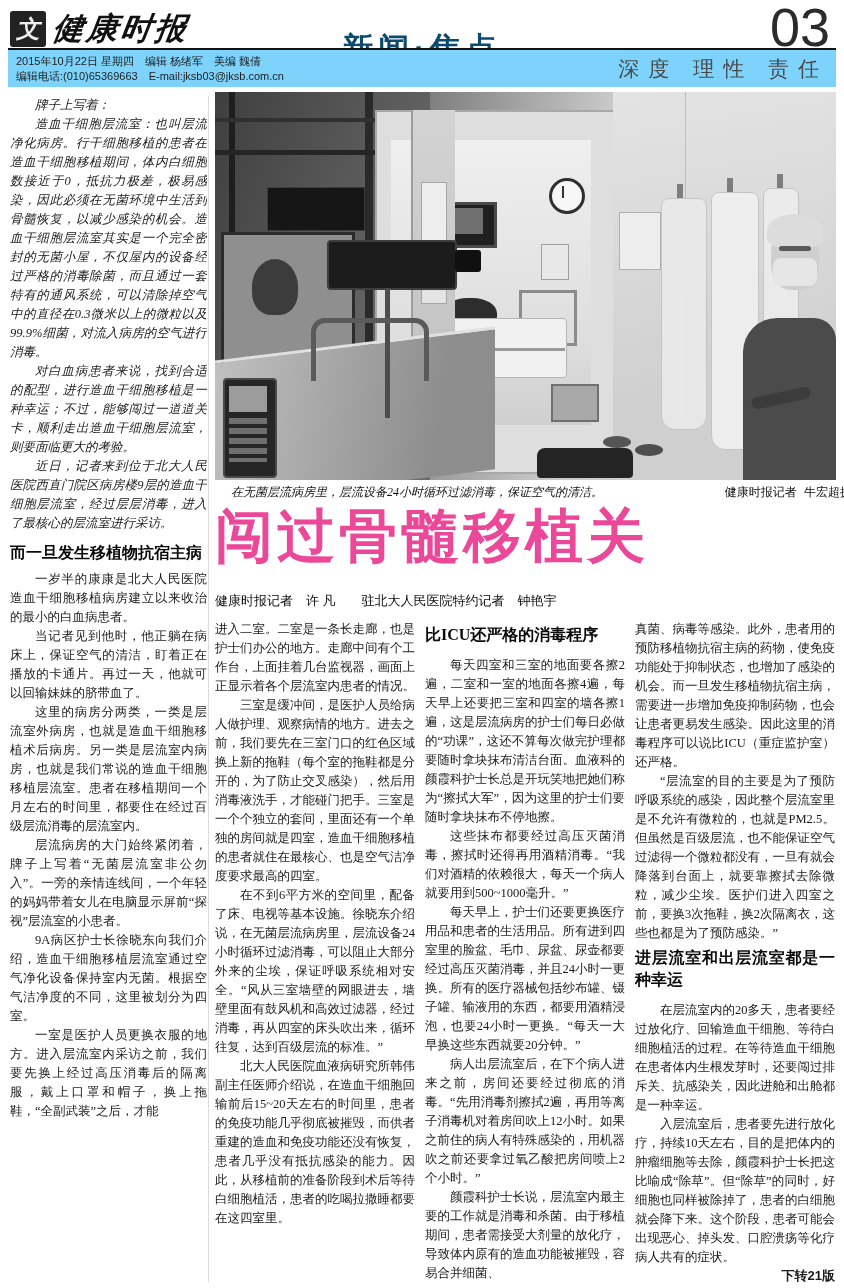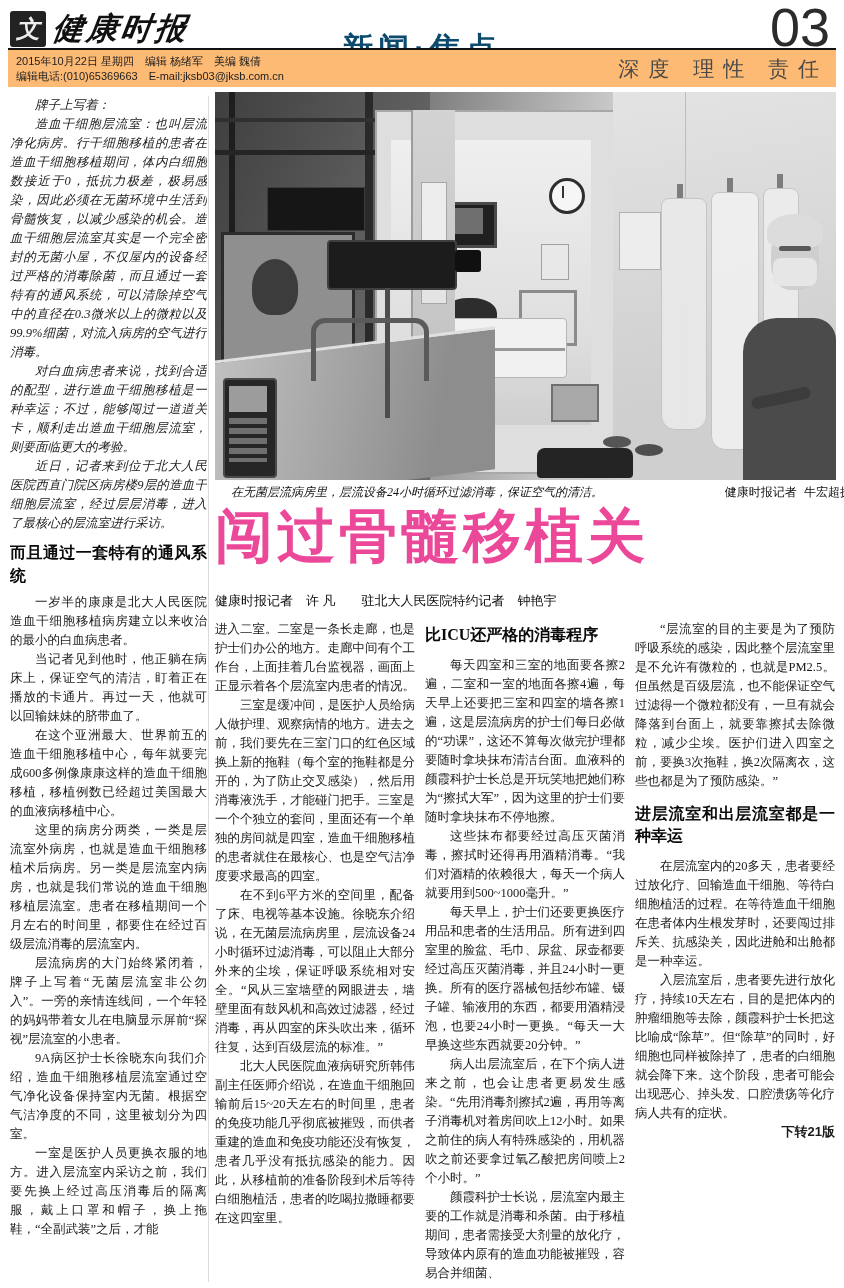--- a/index.html
+++ b/index.html
@@ -9,21 +9,21 @@
   
   .header-logo{position:absolute;left:10px;top:8px;display:flex;align-items:center;gap:7px;}
   .logo-box{width:36px;height:36px;background:#222;color:#eee;display:flex;align-items:center;
             justify-content:center;font-size:24px;font-weight:bold;font-style:italic;border-radius:3px;}
   .logo-name{font-size:31px;font-weight:bold;font-style:italic;letter-spacing:3px;transform:skewX(-8deg);color:#111;}
   .section-title{position:absolute;top:28px;left:0;right:0;text-align:center;
                  font-family:"Liberation Sans","DejaVu Sans",sans-serif;font-weight:900;font-size:31px;letter-spacing:5px;color:#0c4a6e;}
   .page-number{position:absolute;right:14px;top:-4px;font-family:"Liberation Sans",sans-serif;
                font-size:54px;font-weight:300;color:#2b2b2b;}
   .header-rule{position:absolute;left:8px;right:8px;top:48px;height:2px;background:#111;}
-  .meta-bar{position:absolute;left:8px;right:8px;top:50px;height:37px;background:#fdba74;
+  .meta-bar{position:absolute;left:8px;right:8px;top:50px;height:37px;background:#7dd3fc;
             display:flex;justify-content:space-between;align-items:center;padding:16px 8px;box-sizing:border-box;}
   .meta-left{font-family:"Liberation Sans",sans-serif;font-size:11px;line-height:15px;color:#222;}
   .slogan{font-family:"Liberation Sans",sans-serif;font-size:21px;color:#4a4a4a;letter-spacing:9px;white-space:nowrap;}
 
   
   .left-col{position:absolute;left:10px;top:96px;width:197px;height:1186px;overflow:hidden;text-align:justify;}
   .para{margin:0;text-indent:2em;font-size:12.5px;line-height:19px;}
   .noindent{text-indent:0;}
   .kaiti p{font-style:italic;}
   .left-subhead{font-family:"Liberation Sans",sans-serif;font-weight:900;font-size:16px;line-height:23px;
@@ -94,21 +94,21 @@
             letter-spacing:4px;color:#ec4899;font-family:"Liberation Serif",serif;}
   .byline{position:absolute;left:215px;top:592px;width:621px;font-family:"Liberation Sans",sans-serif;
           font-size:13px;color:#0d0d0d;}
 
   
   .cols{position:absolute;left:215px;top:620px;width:621px;height:662px;display:flex;gap:10px;}
   .col{width:200px;height:662px;overflow:hidden;text-align:justify;}
   .col .para{font-size:12.5px;line-height:19px;}
   .col-head{font-family:Liberation Serif, serif;font-weight:900;font-size:16px;line-height:22px;
             margin:4px 0 10px;color:#0a0a0a;}
-  .col-head.mid{margin-top:12px;}
+  .col-head.mid{margin-top:4px;}
   .continued{font-family:"Liberation Sans",sans-serif;font-weight:700;font-size:13px;text-align:right;margin:0;}
 </style>
 </head>
 <body>
 
 <div class="page">
 
   <div class="header-logo">
     <div class="logo-box">文</div>
     <div class="logo-name">健康时报</div>
@@ -125,25 +125,24 @@
     <div class="slogan">深度 理性 责任</div>
   </div>
 
   <div class="left-col">
     <div class="kaiti">
         <p class="para">牌子上写着：</p>
         <p class="para">造血干细胞层流室：也叫层流净化病房。行干细胞移植的患者在造血干细胞移植期间，体内白细胞数接近于0，抵抗力极差，极易感染，因此必须在无菌环境中生活到骨髓恢复，以减少感染的机会。造血干细胞层流室其实是一个完全密封的无菌小屋，不仅屋内的设备经过严格的消毒除菌，而且通过一套特有的通风系统，可以清除掉空气中的直径在0.3微米以上的微粒以及99.9%细菌，对流入病房的空气进行消毒。</p>
         <p class="para">对白血病患者来说，找到合适的配型，进行造血干细胞移植是一种幸运；不过，能够闯过一道道关卡，顺利走出造血干细胞层流室，则要面临更大的考验。</p>
         <p class="para">近日，记者来到位于北大人民医院西直门院区病房楼9层的造血干细胞层流室，经过层层消毒，进入了最核心的层流室进行采访。</p>
       </div>
-    <div class="left-subhead">而且通过一套特有的通风系统</div>
+    <div class="left-subhead">而一旦发生移植物抗宿主病</div>
     <div>
         <p class="para">一岁半的康康是北大人民医院造血干细胞移植病房建立以来收治的最小的白血病患者。</p>
         <p class="para">当记者见到他时，他正躺在病床上，保证空气的清洁，盯着正在播放的卡通片。再过一天，他就可以回输妹妹的脐带血了。</p>
-        <p class="para">在这个亚洲最大、世界前五的造血干细胞移植中心，每年就要完成600多例像康康这样的造血干细胞移植，移植例数已经超过美国最大的血液病移植中心。</p>
         <p class="para">这里的病房分两类，一类是层流室外病房，也就是造血干细胞移植术后病房。另一类是层流室内病房，也就是我们常说的造血干细胞移植层流室。患者在移植期间一个月左右的时间里，都要住在经过百级层流消毒的层流室内。</p>
         <p class="para">层流病房的大门始终紧闭着，牌子上写着“无菌层流室非公勿入”。一旁的亲情连线间，一个年轻的妈妈带着女儿在电脑显示屏前“探视”层流室的小患者。</p>
         <p class="para">9A病区护士长徐晓东向我们介绍，造血干细胞移植层流室通过空气净化设备保持室内无菌。根据空气洁净度的不同，这里被划分为四室。</p>
         <p class="para">一室是医护人员更换衣服的地方。进入层流室内采访之前，我们要先换上经过高压消毒后的隔离服，戴上口罩和帽子，换上拖鞋，“全副武装”之后，才能</p>
       </div>
   </div>
   <div class="divider-v"></div>
 
   <div class="photo">
     <div class="ph-left-dark"></div>
@@ -217,26 +216,27 @@
           <p class="para">在不到6平方米的空间里，配备了床、电视等基本设施。徐晓东介绍说，在无菌层流病房里，层流设备24小时循环过滤消毒，可以阻止大部分外来的尘埃，保证呼吸系统相对安全。“风从三室墙壁的网眼进去，墙壁里面有鼓风机和高效过滤器，经过消毒，再从四室的床头吹出来，循环往复，达到百级层流的标准。”</p>
           <p class="para">北大人民医院血液病研究所韩伟副主任医师介绍说，在造血干细胞回输前后15~20天左右的时间里，患者的免疫功能几乎彻底被摧毁，而供者重建的造血和免疫功能还没有恢复，患者几乎没有抵抗感染的能力。因此，从移植前的准备阶段到术后等待白细胞植活，患者的吃喝拉撒睡都要在这四室里。</p>
         </div>
     </div>
     <div class="col">
       <div class="col-head">比ICU还严格的消毒程序</div>
       <div>
           <p class="para">每天四室和三室的地面要各擦2遍，二室和一室的地面各擦4遍，每天早上还要把三室和四室的墙各擦1遍，这是层流病房的护士们每日必做的“功课”，这还不算每次做完护理都要随时拿块抹布清洁台面。血液科的颜霞科护士长总是开玩笑地把她们称为“擦拭大军”，因为这里的护士们要随时拿块抹布不停地擦。</p>
           <p class="para">这些抹布都要经过高压灭菌消毒，擦拭时还得再用酒精消毒。“我们对酒精的依赖很大，每天一个病人就要用到500~1000毫升。”</p>
           <p class="para">每天早上，护士们还要更换医疗用品和患者的生活用品。所有进到四室里的脸盆、毛巾、尿盆、尿壶都要经过高压灭菌消毒，并且24小时一更换。所有的医疗器械包括纱布罐、镊子罐、输液用的东西，都要用酒精浸泡，也要24小时一更换。“每天一大早换这些东西就要20分钟。”</p>
-          <p class="para">病人出层流室后，在下个病人进来之前，也会让患者更易发生感染。“先用消毒剂擦拭2遍，再用等离子消毒机对着房间吹上12小时。如果之前住的病人有特殊感染的，用机器吹之前还要拿过氧乙酸把房间喷上2个小时。”</p>
+          <p class="para">病人出层流室后，在下个病人进来之前，房间还要经过彻底的消毒。“先用消毒剂擦拭2遍，再用等离子消毒机对着房间吹上12小时。如果之前住的病人有特殊感染的，用机器吹之前还要拿过氧乙酸把房间喷上2个小时。”</p>
           <p class="para">颜霞科护士长说，层流室内最主要的工作就是消毒和杀菌。由于移植期间，患者需接受大剂量的放化疗，导致体内原有的造血功能被摧毁，容易合并细菌、</p>
         </div>
     </div>
     <div class="col">
       <div>
+          <p class="para noindent">真菌、病毒等感染。此外，患者用的预防移植物抗宿主病的药物，使免疫功能处于抑制状态，也增加了感染的机会。而一旦发生移植物抗宿主病，需要进一步增加免疫抑制药物，也会让患者更易发生感染。因此这里的消毒程序可以说比ICU（重症监护室）还严格。</p>
           <p class="para">“层流室的目的主要是为了预防呼吸系统的感染，因此整个层流室里是不允许有微粒的，也就是PM2.5。但虽然是百级层流，也不能保证空气过滤得一个微粒都没有，一旦有就会降落到台面上，就要靠擦拭去除微粒，减少尘埃。医护们进入四室之前，要换3次拖鞋，换2次隔离衣，这些也都是为了预防感染。”</p>
         </div>
       <div class="col-head mid">进层流室和出层流室都是一种幸运</div>
       <div>
           <p class="para">在层流室内的20多天，患者要经过放化疗、回输造血干细胞、等待白细胞植活的过程。在等待造血干细胞在患者体内生根发芽时，还要闯过排斥关、抗感染关，因此进舱和出舱都是一种幸运。</p>
           <p class="para">入层流室后，患者要先进行放化疗，持续10天左右，目的是把体内的肿瘤细胞等去除，颜霞科护士长把这比喻成“除草”。但“除草”的同时，好细胞也同样被除掉了，患者的白细胞就会降下来。这个阶段，患者可能会出现恶心、掉头发、口腔溃疡等化疗病人共有的症状。</p>
         </div>
       <p class="continued">下转21版</p>
     </div>
   </div>

